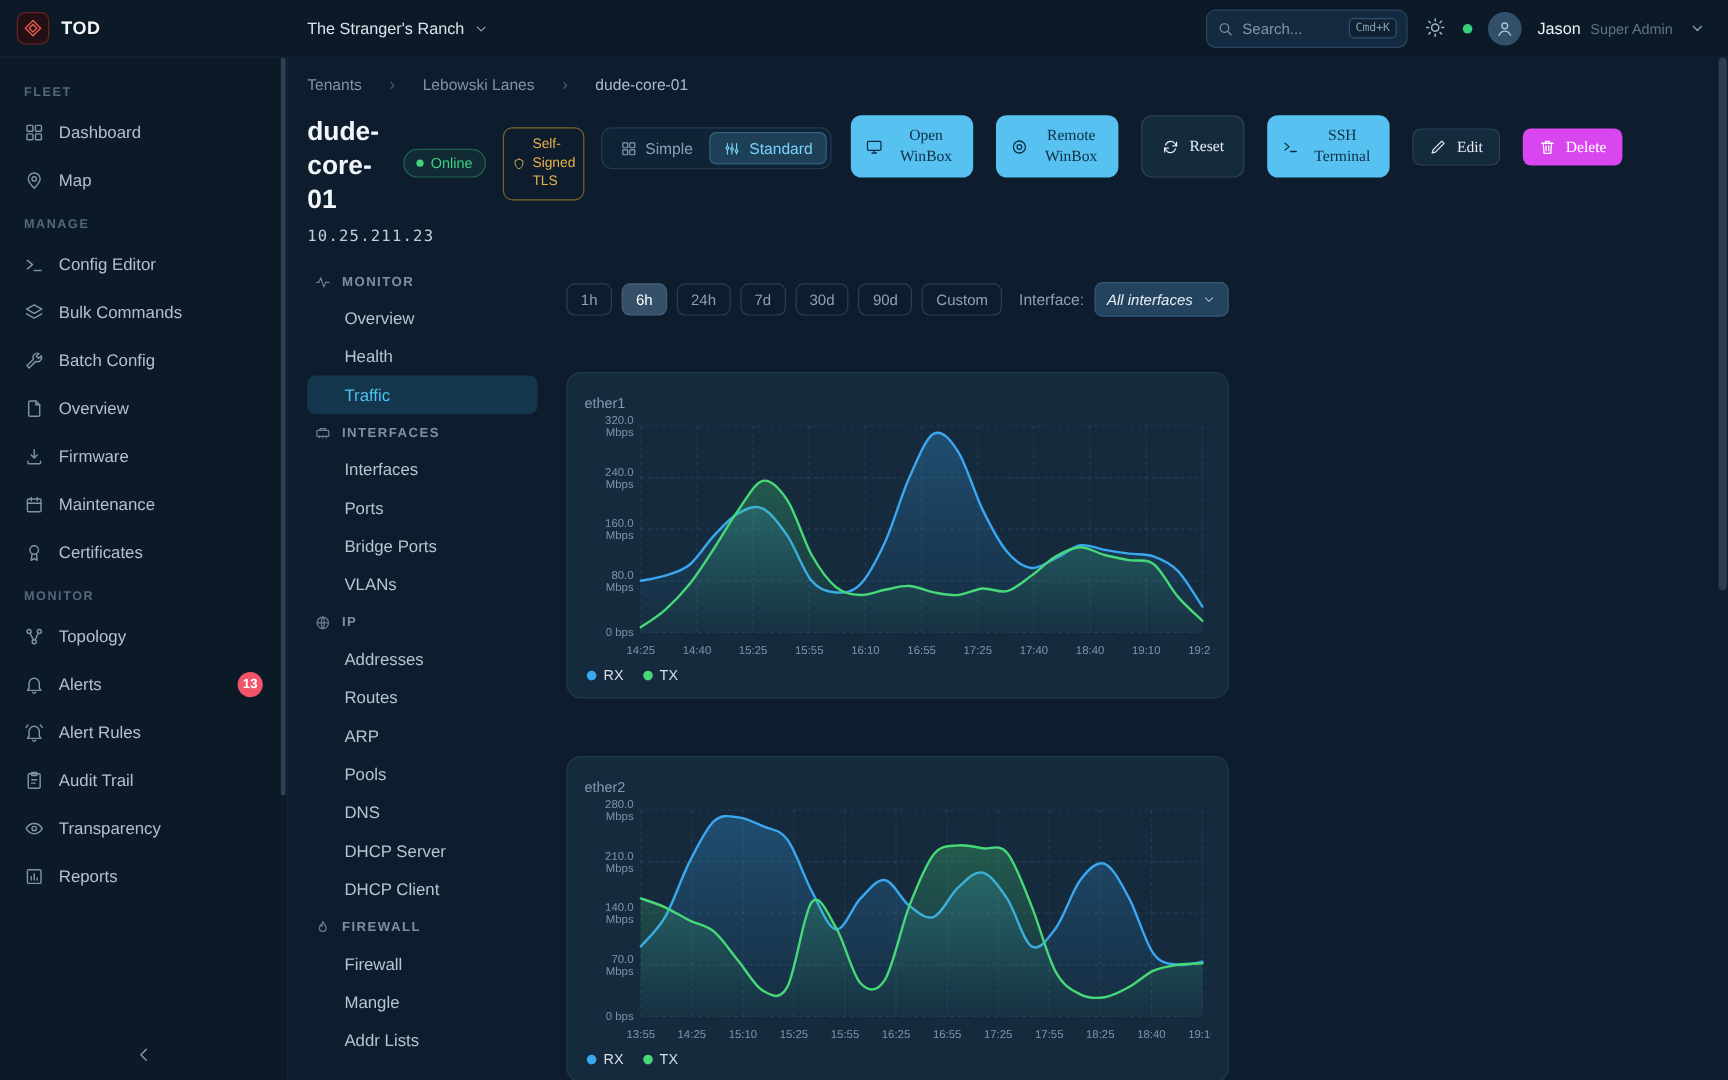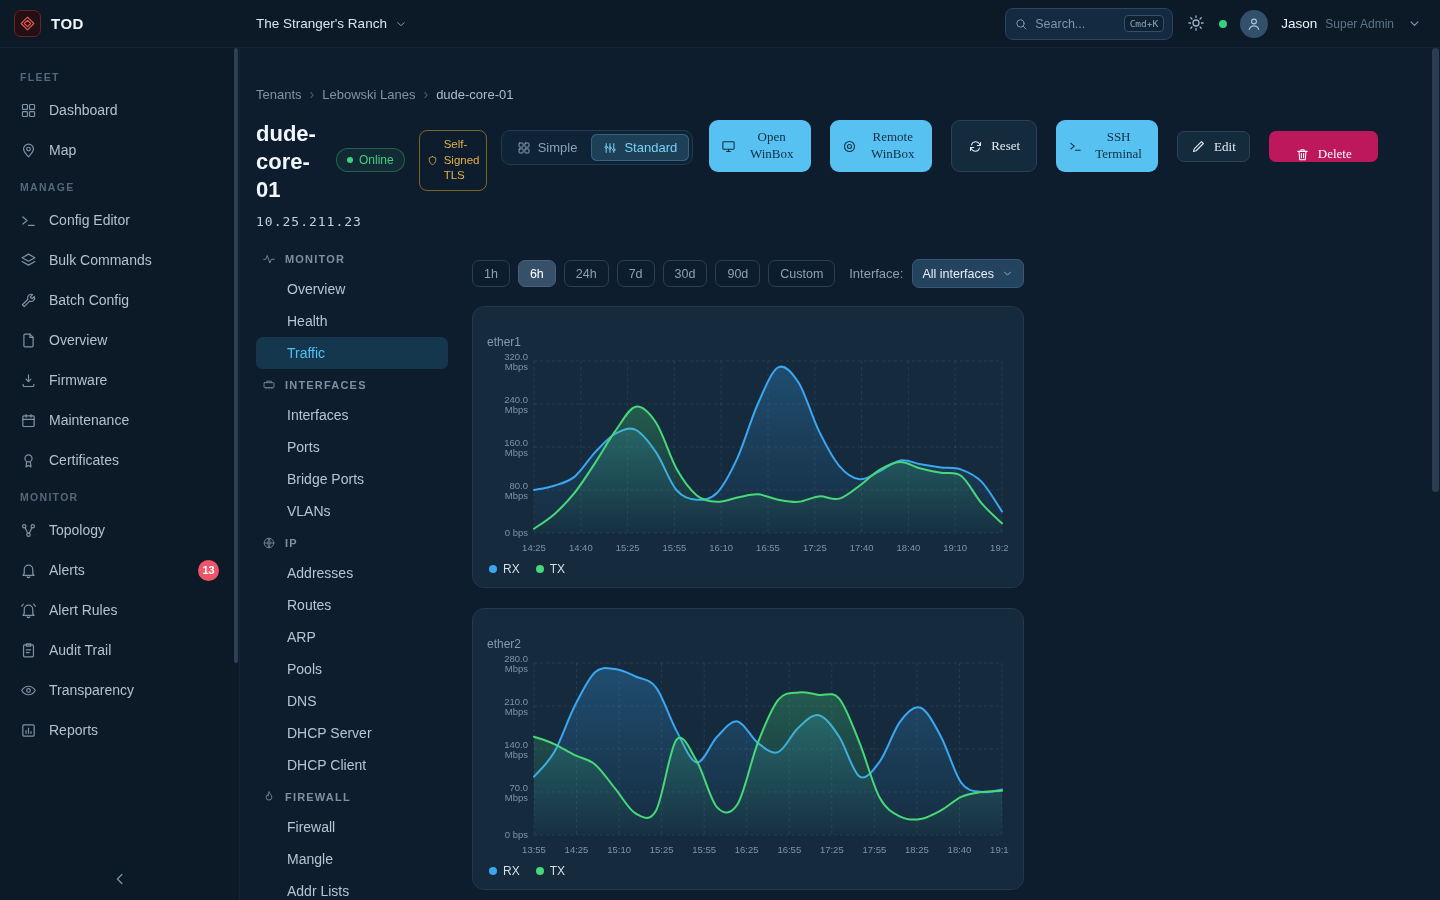--- a/index.html
+++ b/index.html
@@ -38,21 +38,21 @@
   .side-item { display:flex; align-items:center; gap:12px; height:40px; padding:0 20px; color:#b3c1cf; font-size:14px; }
   .side-item .icon { width:17px; height:17px; color:#7e93a8; }
   .side-badge { margin-left:auto; background:#ef5468; color:#fff; font-size:11px; font-weight:bold; min-width:21px; height:21px; border-radius:11px; display:flex; align-items:center; justify-content:center; padding:0 4px; }
   .side-footer { position:absolute; bottom:0; left:0; right:0; height:40px; display:flex; align-items:center; justify-content:center; }
   .collapse-btn { background:none; border:none; color:#7e93a8; width:24px; height:24px; padding:0; }
   .collapse-btn .icon { width:18px; height:18px; }
   .side-scroll-thumb { position:absolute; top:0; right:1px; width:4px; height:615px; border-radius:2px; background:#2d4156; }
 
   
   .main { position:absolute; top:48px; left:240px; right:0; bottom:0; background:#0e1d2d; padding:14px 16px 0; overflow:hidden; }
-  .breadcrumb { display:flex; align-items:center; gap:8px; font-size:13px; color:#7e93a8;margin-top:24px; }
+  .breadcrumb { display:flex; align-items:center; gap:23px; font-size:13px; color:#7e93a8; }
   .bc-sep { color:#4a6073; font-size:14px; }
   .bc-item.last { color:#a9bccd; }
 
   .device-header { display:flex; align-items:flex-start; gap:14px; margin-top:18px; }
   .title-block { width:66px; flex:none; }
   .device-title { font-size:22px; line-height:28px; font-weight:bold; color:#f2f6fa; overflow-wrap:anywhere; }
   .device-ip { margin-top:10px; font-family:"DejaVu Sans Mono", monospace; font-size:13px; letter-spacing:1px; color:#c3cfdb; white-space:nowrap; }
   .online-pill { margin-top:28px; display:inline-flex; align-items:center; gap:6px; height:24px; padding:0 10px; border-radius:12px; border:1px solid rgba(62,210,130,.35); background:rgba(62,210,130,.08); color:#3ed282; font-size:12px; flex:none; }
   .online-dot { width:6px; height:6px; border-radius:50%; background:#3ed282; }
   .tls-badge { margin-top:10px; display:flex; align-items:center; gap:6px; width:68px; padding:6px 7px; border-radius:8px; border:1px solid rgba(212,160,36,.55); color:#e3b04b; font-size:11.5px; line-height:1.35; flex:none; }
@@ -62,41 +62,41 @@
   .seg-btn .icon { width:14px; height:14px; }
   .seg-btn.active { background:#1d4057; color:#79d0f8; box-shadow: inset 0 0 0 1px #35627f; }
 
   .actions { display:flex; align-items:flex-start; gap:19px; margin-left:2px;font-family:Liberation Serif, serif; }
   .action-btn { display:inline-flex; align-items:center; justify-content:center; gap:8px; border:none; border-radius:9px; font-size:13px; }
   .action-btn .icon { width:16px; height:16px; }
   .action-btn.primary { background:#57c1f2; color:#0e2f44; height:52px; padding:0 12px; font-weight:500; }
   .action-btn.primary .action-label { width:55px; text-align:center; line-height:1.3; white-space:normal; }
   .action-btn.ghost { background:#142a3d; border:1px solid #2a4258; color:#e3ebf2; height:52px; padding:0 16px; }
   .action-btn.ghost-sm { background:#142a3d; border:1px solid #2a4258; color:#e3ebf2; height:31px; padding:0 13px; margin-top:11px; border-radius:7px; }
-  .action-btn.danger-sm { background:#be185d; color:#fff; height:31px; padding:0 26px; margin-top:11px; border-radius:7px;align-items:flex-end; }
+  .action-btn.danger-sm { background:#d946ef; color:#fff; height:31px; padding:0 13px; margin-top:11px; border-radius:7px; }
 
   .device-body { display:flex; margin-top:14px; gap:24px; }
   .device-nav { width:192px; flex:none; }
   .dnav-header { display:flex; align-items:center; gap:9px; padding:9px 6px 7px; color:#7b90a5; font-size:11px; font-weight:bold; letter-spacing:1.2px; }
   .dnav-header .icon { width:14px; height:14px; color:#6d8296; }
   .dnav-item { padding:8px 10px 8px 31px; font-size:14px; color:#b7c4d1; border-radius:7px; }
   .dnav-item.active { background:#15374e; color:#4cc1f1; }
 
   .monitor { width:552px; flex:none; }
   .monitor-controls { display:flex; align-items:center; margin-top:16px; }
   .ranges { display:flex; gap:8px; }
   .range-pill { height:27px; padding:0 11px; border-radius:7px; border:1px solid #2a3f54; background:transparent; color:#8ca1b5; font-size:12.5px; }
   .range-pill.active { background:#36506a; border-color:#44607c; color:#fff; }
   .iface { margin-left:auto; display:flex; align-items:center; gap:9px; }
   .iface-label { font-size:13px; color:#8ca1b5; }
-  .iface-select { display:flex; align-items:center; gap:7px; height:29px; padding:0 9px; border-radius:7px; background:#24435e; border:1px solid #35597a; color:#e8eff5; font-size:12.5px; }
+  .iface-select { display:flex; align-items:center; gap:7px; height:29px; padding:0 9px; border-radius:7px; background:#24435e; border:1px solid #35597a; color:#e8eff5; font-size:12.5px;font-style:italic; }
   .iface-select .icon { width:13px; height:13px; color:#9fb6ca; }
 
   .charts { margin-top:18px; display:flex; flex-direction:column; gap:20px; }
-  .chart-card { background:#152a3d; border:1px solid #21384d; border-radius:12px; padding:28px 14px 10px; }
+  .chart-card { background:#152a3d; border:1px solid #21384d; border-radius:12px; padding:18px 14px 10px;margin-top:28px; }
   .chart-title { font-size:12px; color:#859aae; }
   .chart { display:block; margin-top:2px; }
   .legend { display:flex; gap:16px; align-items:center; padding:3px 0 1px 2px; }
   .legend-item { display:flex; align-items:center; gap:6px; font-size:12px; color:#d6dfe8; }
   .legend-dot { width:8px; height:8px; border-radius:50%; }
   .gl { stroke:#8fb0cc; stroke-opacity:.13; stroke-dasharray:3 3; }
   .yt, .xt { fill:#7e93a7; font-size:9.5px; font-family:"Liberation Sans", sans-serif; }
 
   .win-scrollbar { position:absolute; right:1px; top:48px; width:7px; height:444px; background:#2b3d51; border-radius:4px; z-index:5; }
 </style>

